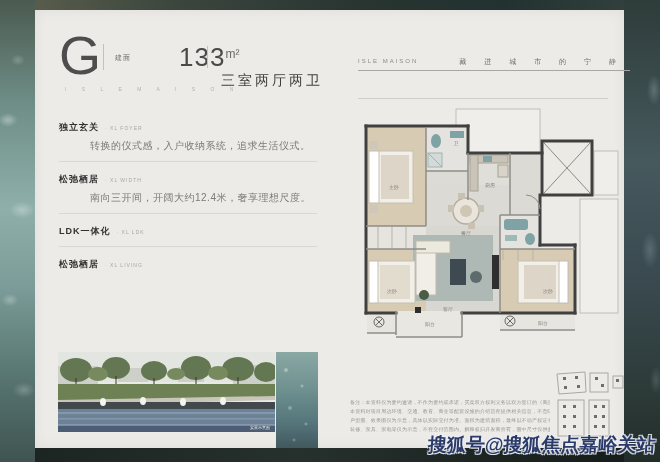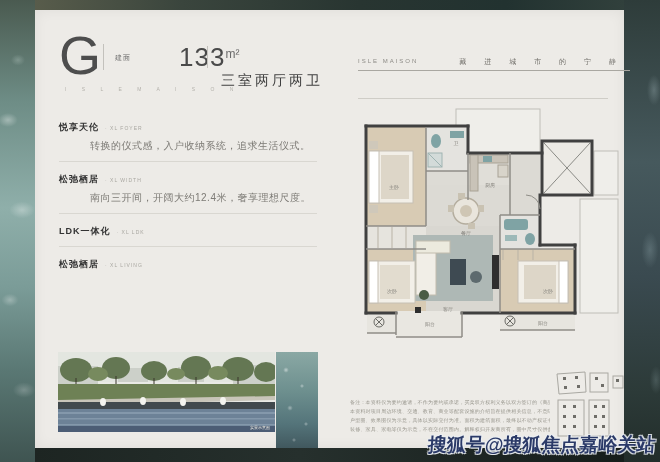--- a/index.html
+++ b/index.html
@@ -110,21 +110,21 @@
     <div class="layout-label">三室两厅两卫</div>
     <div class="letter-row">I S L E M A I S O N</div>
 
     <div class="brand">ISLE MAISON</div>
     <div class="tagline">藏 进 城 市 的 宁 静</div>
     <div class="rule1"></div>
     <div class="rule2"></div>
 
     <div class="features">
       <div class="feat">
-        <span class="feat-title">悦享天伦</span><span class="feat-note">· XL FOYER</span>
+        <span class="feat-title">独立玄关</span><span class="feat-note">· XL FOYER</span>
         <div class="feat-body">转换的仪式感，入户收纳系统，追求生活仪式。</div>
       </div>
       <div class="feat">
         <span class="feat-title">松弛栖居</span><span class="feat-note">· XL WIDTH</span>
         <div class="feat-body">南向三开间，开阔大约12.4米，奢享理想尺度。</div>
       </div>
       <div class="feat">
         <span class="feat-title">LDK一体化</span><span class="feat-note">· XL LDK</span>
       </div>
       <div class="feat">

